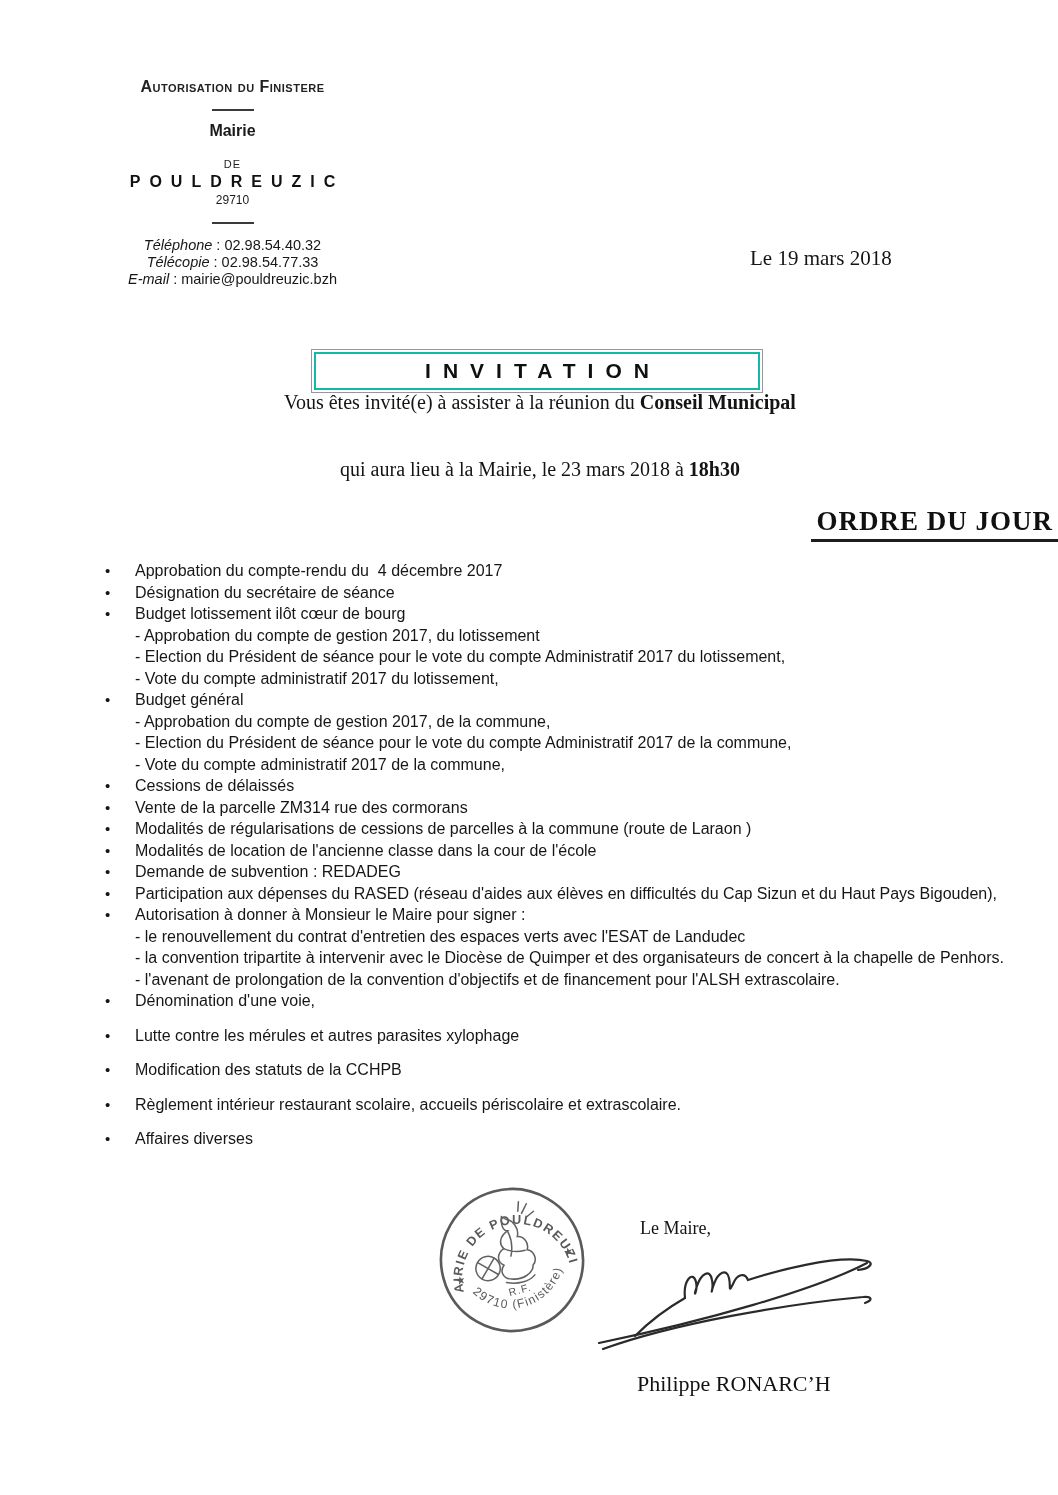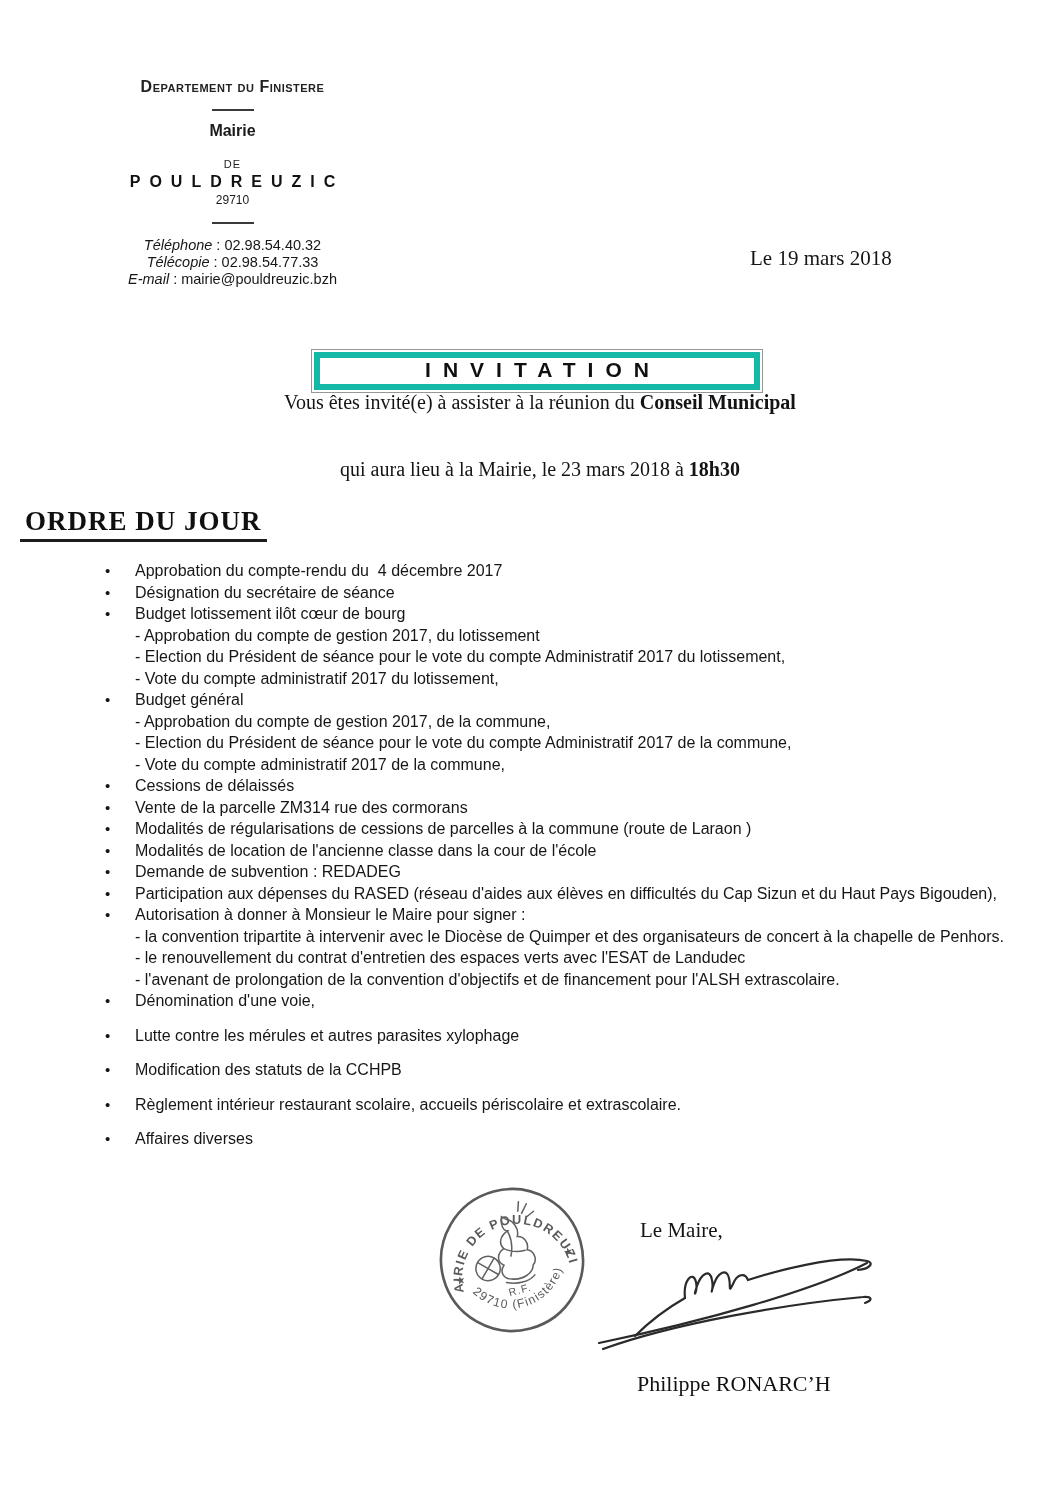--- a/index.html
+++ b/index.html
@@ -20,50 +20,50 @@
   .de{font-size:11px;letter-spacing:1px;margin-top:18px;color:#222;}
   .commune{font-weight:700;font-size:16px;letter-spacing:9px;padding-left:9px;margin-top:3px;color:#111;}
   .cp{font-size:12px;margin-top:2px;color:#1a1a1a;}
   .rule2{margin:15px auto 13px auto;}
   .contact{font-size:14.5px;line-height:17px;color:#171717;}
   .contact .lbl{font-weight:400;font-style:italic;}
   
   .dateline{position:absolute;left:750px;top:246px;font-family:"Liberation Serif",serif;font-size:21px;color:#141414;}
   
   .inv-box{position:absolute;left:311px;top:349px;width:452px;height:44px;border:1px solid #979797;box-sizing:border-box;}
-  .inv-box-inner{position:absolute;inset:2px;border:6px solid #14b8a6;display:flex;justify-content:center;}
+  .inv-box-inner{position:absolute;inset:2px;border:2px solid #14b8a6;display:flex;align-items:center;justify-content:center;}
   .inv-title{font-weight:700;font-size:21px;letter-spacing:12px;padding-left:12px;color:#0f0f0f;}
   .center-line{position:absolute;left:0;width:100%;text-align:center;padding-left:22px;box-sizing:border-box;
     font-family:"Liberation Serif",serif;font-size:20px;color:#141414;}
   .line1{top:391px;}
   .line2{top:458px;}
   .b{font-weight:700;}
   
-  .ordre-wrap{position:absolute;left:0;top:506px;width:100%;text-align:left;padding-left:20px;box-sizing:border-box;}
+  .ordre-wrap{position:absolute;left:0;top:506px;width:100%;text-align:right;padding-left:20px;box-sizing:border-box;}
   .ordre{display:inline-block;font-family:"Liberation Serif",serif;font-weight:700;font-size:27px;letter-spacing:1px;
     color:#101010;border-bottom:3px solid #1d1d1d;padding:0 5px 2px 5px;}
   .agenda{position:absolute;left:105px;top:560px;width:900px;font-size:16px;line-height:21.5px;color:#161616;}
   .agenda-item{display:flex;}
   .agenda-item.spaced{margin-top:13px;}
   .bullet{flex:0 0 30px;width:30px;font-size:15px;}
   .itxt{flex:1;text-align:justify;}
   
   .stamp{position:absolute;left:436px;top:1183px;}
   
-  .lemaire{position:absolute;left:640px;top:1218px;font-family:"Liberation Serif",serif;font-size:21px;color:#141414;}
+  .lemaire{position:absolute;left:640px;top:1218px;font-family:"Liberation Serif",serif;font-size:18px;color:#141414;}
   .sig{position:absolute;left:575px;top:1236px;}
   .signer{position:absolute;left:637px;top:1371px;font-family:"Liberation Serif",serif;font-size:22px;color:#121212;}
 </style>
 </head>
 <body>
 
 <div class="page">
 
   <div class="org-header">
-    <div class="dept">Departement du Finistere</div>
+    <div class="dept">Autorisation du Finistere</div>
     <hr class="rule">
     <div class="mairie">Mairie</div>
     <div class="de">DE</div>
     <div class="commune">POULDREUZIC</div>
     <div class="cp">29710</div>
     <hr class="rule rule2">
     <div class="contact"><span class="lbl">Téléphone</span><span> : </span><span>02.98.54.40.32</span></div>
     <div class="contact"><span class="lbl">Télécopie</span><span> : </span><span>02.98.54.77.33</span></div>
     <div class="contact"><span class="lbl">E-mail</span><span> : </span><span>mairie@pouldreuzic.bzh</span></div>
   </div>
@@ -136,22 +136,22 @@
       </div>
     <div class="agenda-item">
         <span class="bullet">•</span>
         <div class="itxt">Participation aux dépenses du RASED (réseau d'aides aux élèves en difficultés du Cap Sizun et du Haut Pays Bigouden),</div>
       </div>
 
     <div class="agenda-item">
         <span class="bullet">•</span>
         <div class="itxt">
       <div>Autorisation à donner à Monsieur le Maire pour signer :</div>
+      <div>- le renouvellement du contrat d'entretien des espaces verts avec l'ESAT de Landudec</div>
       <div>- la convention tripartite à intervenir avec le Diocèse de Quimper et des organisateurs de concert à la chapelle de Penhors.</div>
-      <div>- le renouvellement du contrat d'entretien des espaces verts avec l'ESAT de Landudec</div>
       <div>- l'avenant de prolongation de la convention d'objectifs et de financement pour l'ALSH extrascolaire.</div>
     </div>
       </div>
 
     <div class="agenda-item">
         <span class="bullet">•</span>
         <div class="itxt">Dénomination d'une voie,</div>
       </div>
 
     <div class="agenda-item spaced">

